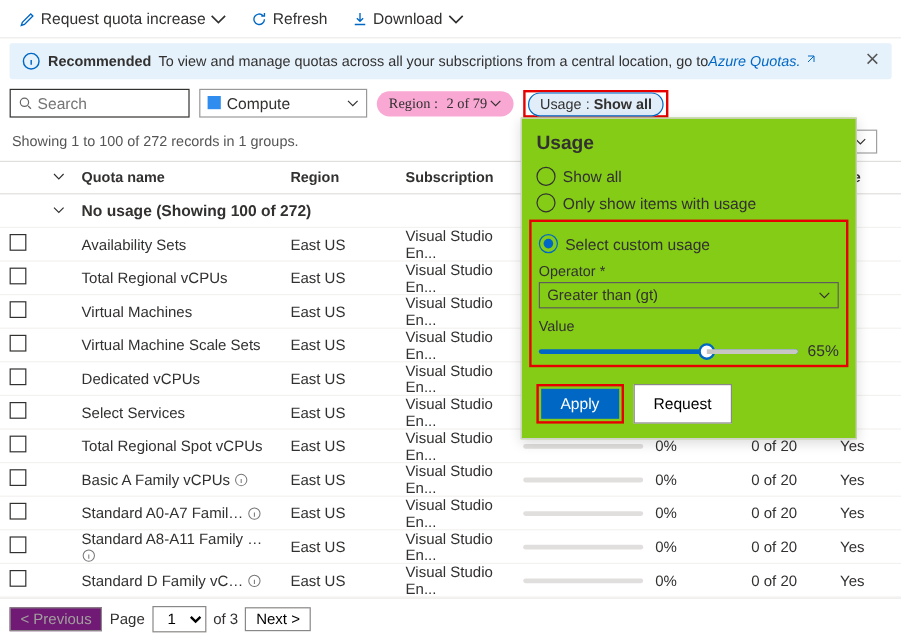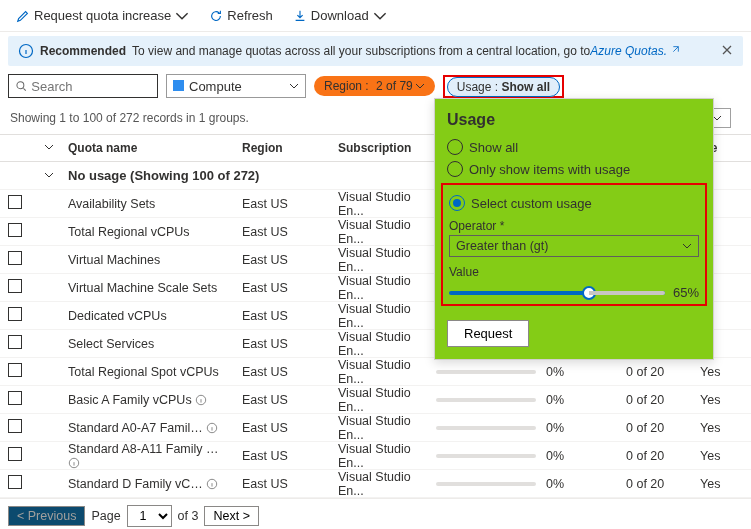--- a/index.html
+++ b/index.html
@@ -10,21 +10,21 @@
 .info-bar { display: flex; align-items: center; background: #e5f1fb; padding: 6px 10px; margin: 4px 8px; border-radius: 2px; font-size: 12px; }
 .info-bar .info-icon { width: 16px; height: 16px; margin-right: 6px; }
 .info-bar .bold { font-weight: 600; margin-right: 6px; }
 .info-bar a { color: #0068c4; text-decoration: none; font-style: italic; }
 .info-close { margin-left: auto; background: none; border: none; cursor: pointer; font-size: 16px; color: #555; }
 .filter-row { display: flex; align-items: center; gap: 8px; padding: 4px 8px; }
 .search-box { display: flex; align-items: center; border: 1px solid #323130; padding: 2px 6px; width: 150px; height: 24px; }
 .search-box svg { width: 14px; height: 14px; margin-right: 4px; }
 .search-box input { border: none; outline: none; width: 100%; font-size: 13px; background: transparent; }
 .provider-select { display: flex; align-items: center; border: 1px solid #999; padding: 2px 6px; width: 140px; height: 24px; justify-content: space-between; }
-.filter-pill { background: #f97316; border-radius: 12px; padding: 3px 10px; font-size: 12px; display: inline-flex; align-items: center; gap: 2px; cursor: pointer; }
+.filter-pill { background: #f9a8d4; border-radius: 12px; padding: 3px 10px; font-size: 12px; display: inline-flex; align-items: center; gap: 2px; cursor: pointer; font-family: Liberation Serif, serif; }
 .usage-pill-wrap { border: 2px solid #e60000; padding: 2px; }
 .usage-pill { background: #e1eefa; border: 1px solid #0068c4; border-radius: 12px; padding: 2px 9px; font-size: 12px; cursor: pointer; }
 .usage-pill .bold { font-weight: 600; }
 .records-info { padding: 6px 10px; font-size: 12px; color: #555; display:flex; align-items:center; justify-content:space-between; }
 .spacer-dd { width:28px; height:20px; border:1px solid #a0a0a0; display:inline-flex; align-items:center; justify-content:center; margin-right:10px; }
 .table-header { display: flex; align-items: center; border-top: 1px solid #e1dfdd; border-bottom: 1px solid #e1dfdd; padding: 6px 8px; font-size: 12px; font-weight: 600; }
 .col-check { width: 36px; }
 .col-expand { width: 24px; }
 .col-name { width: 160px; }
 .col-region { width: 96px; margin-left: 14px; }
@@ -49,21 +49,21 @@
 .slider-row { display: flex; align-items: center; gap: 8px; margin-top: 6px; }
 .slider { flex: 1; height: 4px; background: #0068c4; position: relative; border-radius: 2px; }
 .slider::after { content:""; position:absolute; left:65%; right:0; top:0; bottom:0; background:#c8c6c4; border-radius: 0 2px 2px 0; }
 .slider .thumb { position: absolute; left: 65%; top: 50%; width: 14px; height: 14px; background: #fff; border: 2px solid #0068c4; border-radius: 50%; transform: translate(-50%,-50%); }
 .btn-row { display: flex; gap: 8px; margin-top: 14px; }
 .btn-row .redwrap { border: 2px solid #e60000; padding: 2px; }
 .btn-primary { background: #0068c4; color: #fff; border: none; padding: 5px 16px; cursor: pointer; font-size: 13px; }
 .btn-secondary { background: #fff; border: 1px solid #8a8886; padding: 5px 16px; cursor: pointer; font-size: 13px; }
 .pager { display: flex; align-items: center; gap: 6px; padding: 6px 8px; border-top: 1px solid #edebe9; font-size: 12.5px; }
 .pager button, .pager select { border: 1px solid #8a8886; background: #fff; padding: 2px 8px; cursor: pointer; font-size: 12.5px; }
-.pager .disabled { color: #a19f9d; background: #0c4a6e; }
+.pager .disabled { color: #a19f9d; background: #701a75; }
 .chev { width: 10px; height: 10px; }
 .info-i { width: 12px; height: 12px; vertical-align: middle; }
 .blue-square{width:11px;height:11px;background:#2e8def;display:inline-block;margin-right:5px;}
 </style>
 </head>
 <body>
 
 <div class="toolbar">
   <button class="tool-btn">
     <svg viewBox="0 0 16 16" fill="none" stroke="#0068c4" stroke-width="1.3">
@@ -353,15 +353,18 @@
     </div>
     <div class="field-label">Value</div>
     <div class="slider-row">
       <div class="slider">
           <div class="thumb"></div>
         </div>
       <span>65%</span>
     </div>
   </div>
   <div class="btn-row">
+    <span class="redwrap">
+      <button class="btn-primary">Apply</button>
+    </span>
     <button class="btn-secondary">Request</button>
   </div>
 </div>
 
 </body></html>

